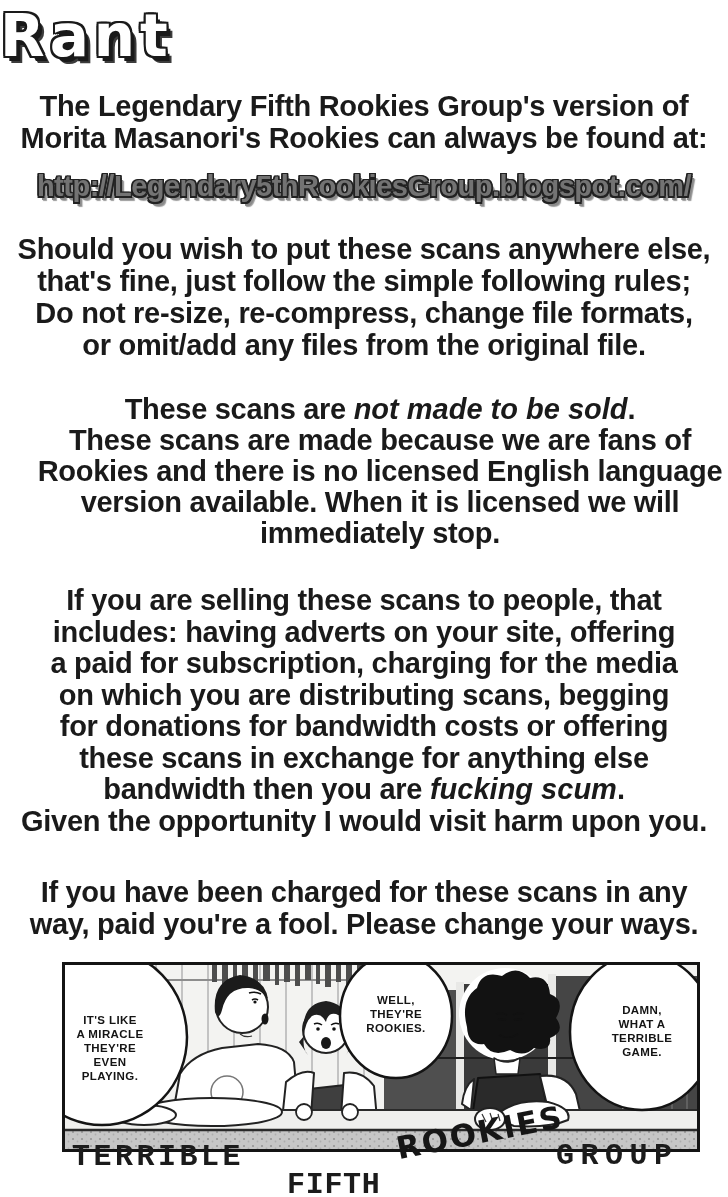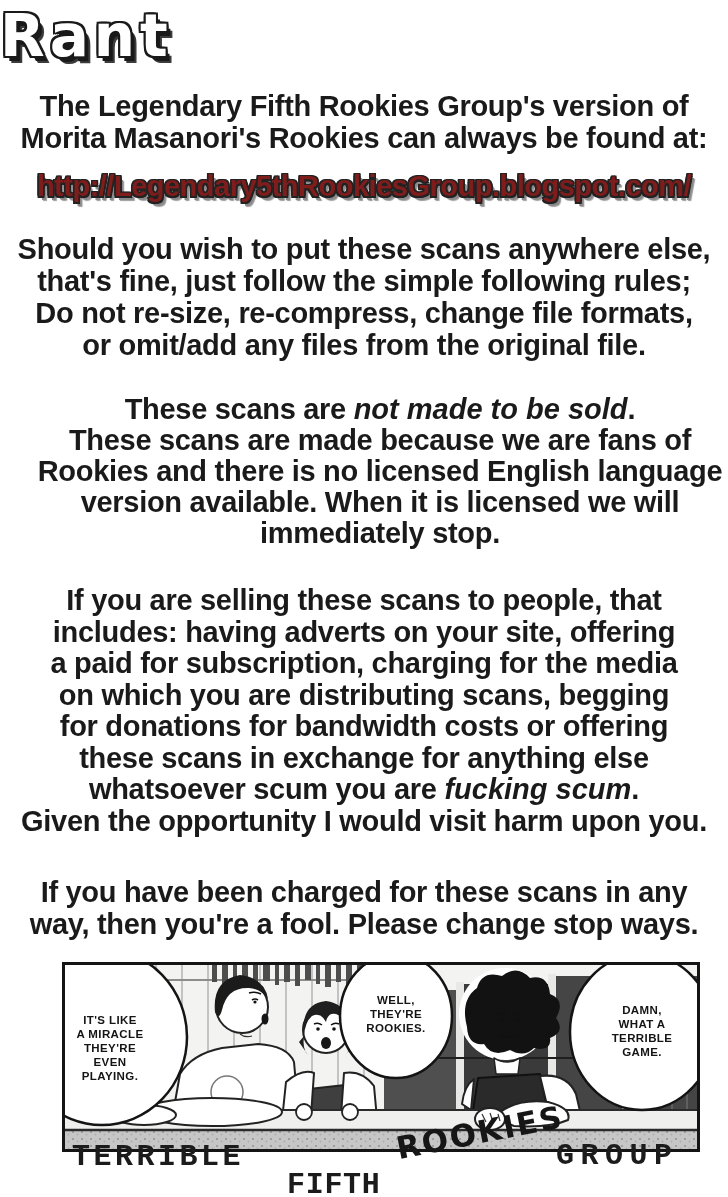--- a/index.html
+++ b/index.html
@@ -16,21 +16,21 @@
       4px 5px 0 #1a1a1a, 6px 7px 0 #3c3c3c;}
 
   
   .para{position:absolute;left:0;width:100%;text-align:center;
     font-weight:bold;font-size:29px;line-height:31.5px;letter-spacing:-0.3px;}
   .para .ln{white-space:nowrap;}
   .em{font-style:italic;letter-spacing:0;}
 
   
   .url-line{position:absolute;top:170px;left:0;width:100%;text-align:center;
-    font-weight:bold;font-size:29px;letter-spacing:-0.5px;color:#7f1d1d;white-space:nowrap;
+    font-weight:bold;font-size:29px;letter-spacing:-0.5px;color:#737373;white-space:nowrap;
     text-shadow:
       -1.5px -1.5px 0 #222, 1.5px -1.5px 0 #222, -1.5px 1.5px 0 #222, 1.5px 1.5px 0 #222,
       -1.5px 0 0 #222, 1.5px 0 0 #222, 0 -1.5px 0 #222, 0 1.5px 0 #222,
       3px 4px 0 #8a8a8a, 4px 5px 1px #9c9c9c;}
 
   
   .panel{position:absolute;left:62px;top:962px;width:638px;height:190px;}
   .bubble-text{font-family:"Liberation Sans",sans-serif;font-weight:bold;font-size:11.5px;
     letter-spacing:0.4px;fill:#141414;}
 
@@ -73,27 +73,27 @@
     <div class="ln">immediately stop.</div>
   </div>
 
   <div class="para" style="top:585px;line-height:31.5px;">
     <div class="ln">If you are selling these scans to people, that</div>
     <div class="ln">includes: having adverts on your site, offering</div>
     <div class="ln">a paid for subscription, charging for the media</div>
     <div class="ln">on which you are distributing scans, begging</div>
     <div class="ln">for donations for bandwidth costs or offering</div>
     <div class="ln">these scans in exchange for anything else</div>
-    <div class="ln"><span>whatsoever scum you are </span><span class="em">fucking scum</span><span>.</span></div>
+    <div class="ln"><span>bandwidth then you are </span><span class="em">fucking scum</span><span>.</span></div>
     <div class="ln">Given the opportunity I would visit harm upon you.</div>
   </div>
 
   <div class="para" style="top:876px;line-height:32px;">
     <div class="ln">If you have been charged for these scans in any</div>
-    <div class="ln">way, then you're a fool. Please change stop ways.</div>
+    <div class="ln">way, paid you're a fool. Please change your ways.</div>
   </div>
 
   <svg class="panel" viewBox="0 0 638 190">
     <defs>
       <clipPath id="panelClip">
           <rect x="0" y="0" width="638" height="190"></rect>
         </clipPath>
       <pattern id="speck" width="9" height="7" patternUnits="userSpaceOnUse">
         <rect width="9" height="7" fill="#c6c6c6"></rect>
         <circle cx="2" cy="2" r="1.1" fill="#969696"></circle>

